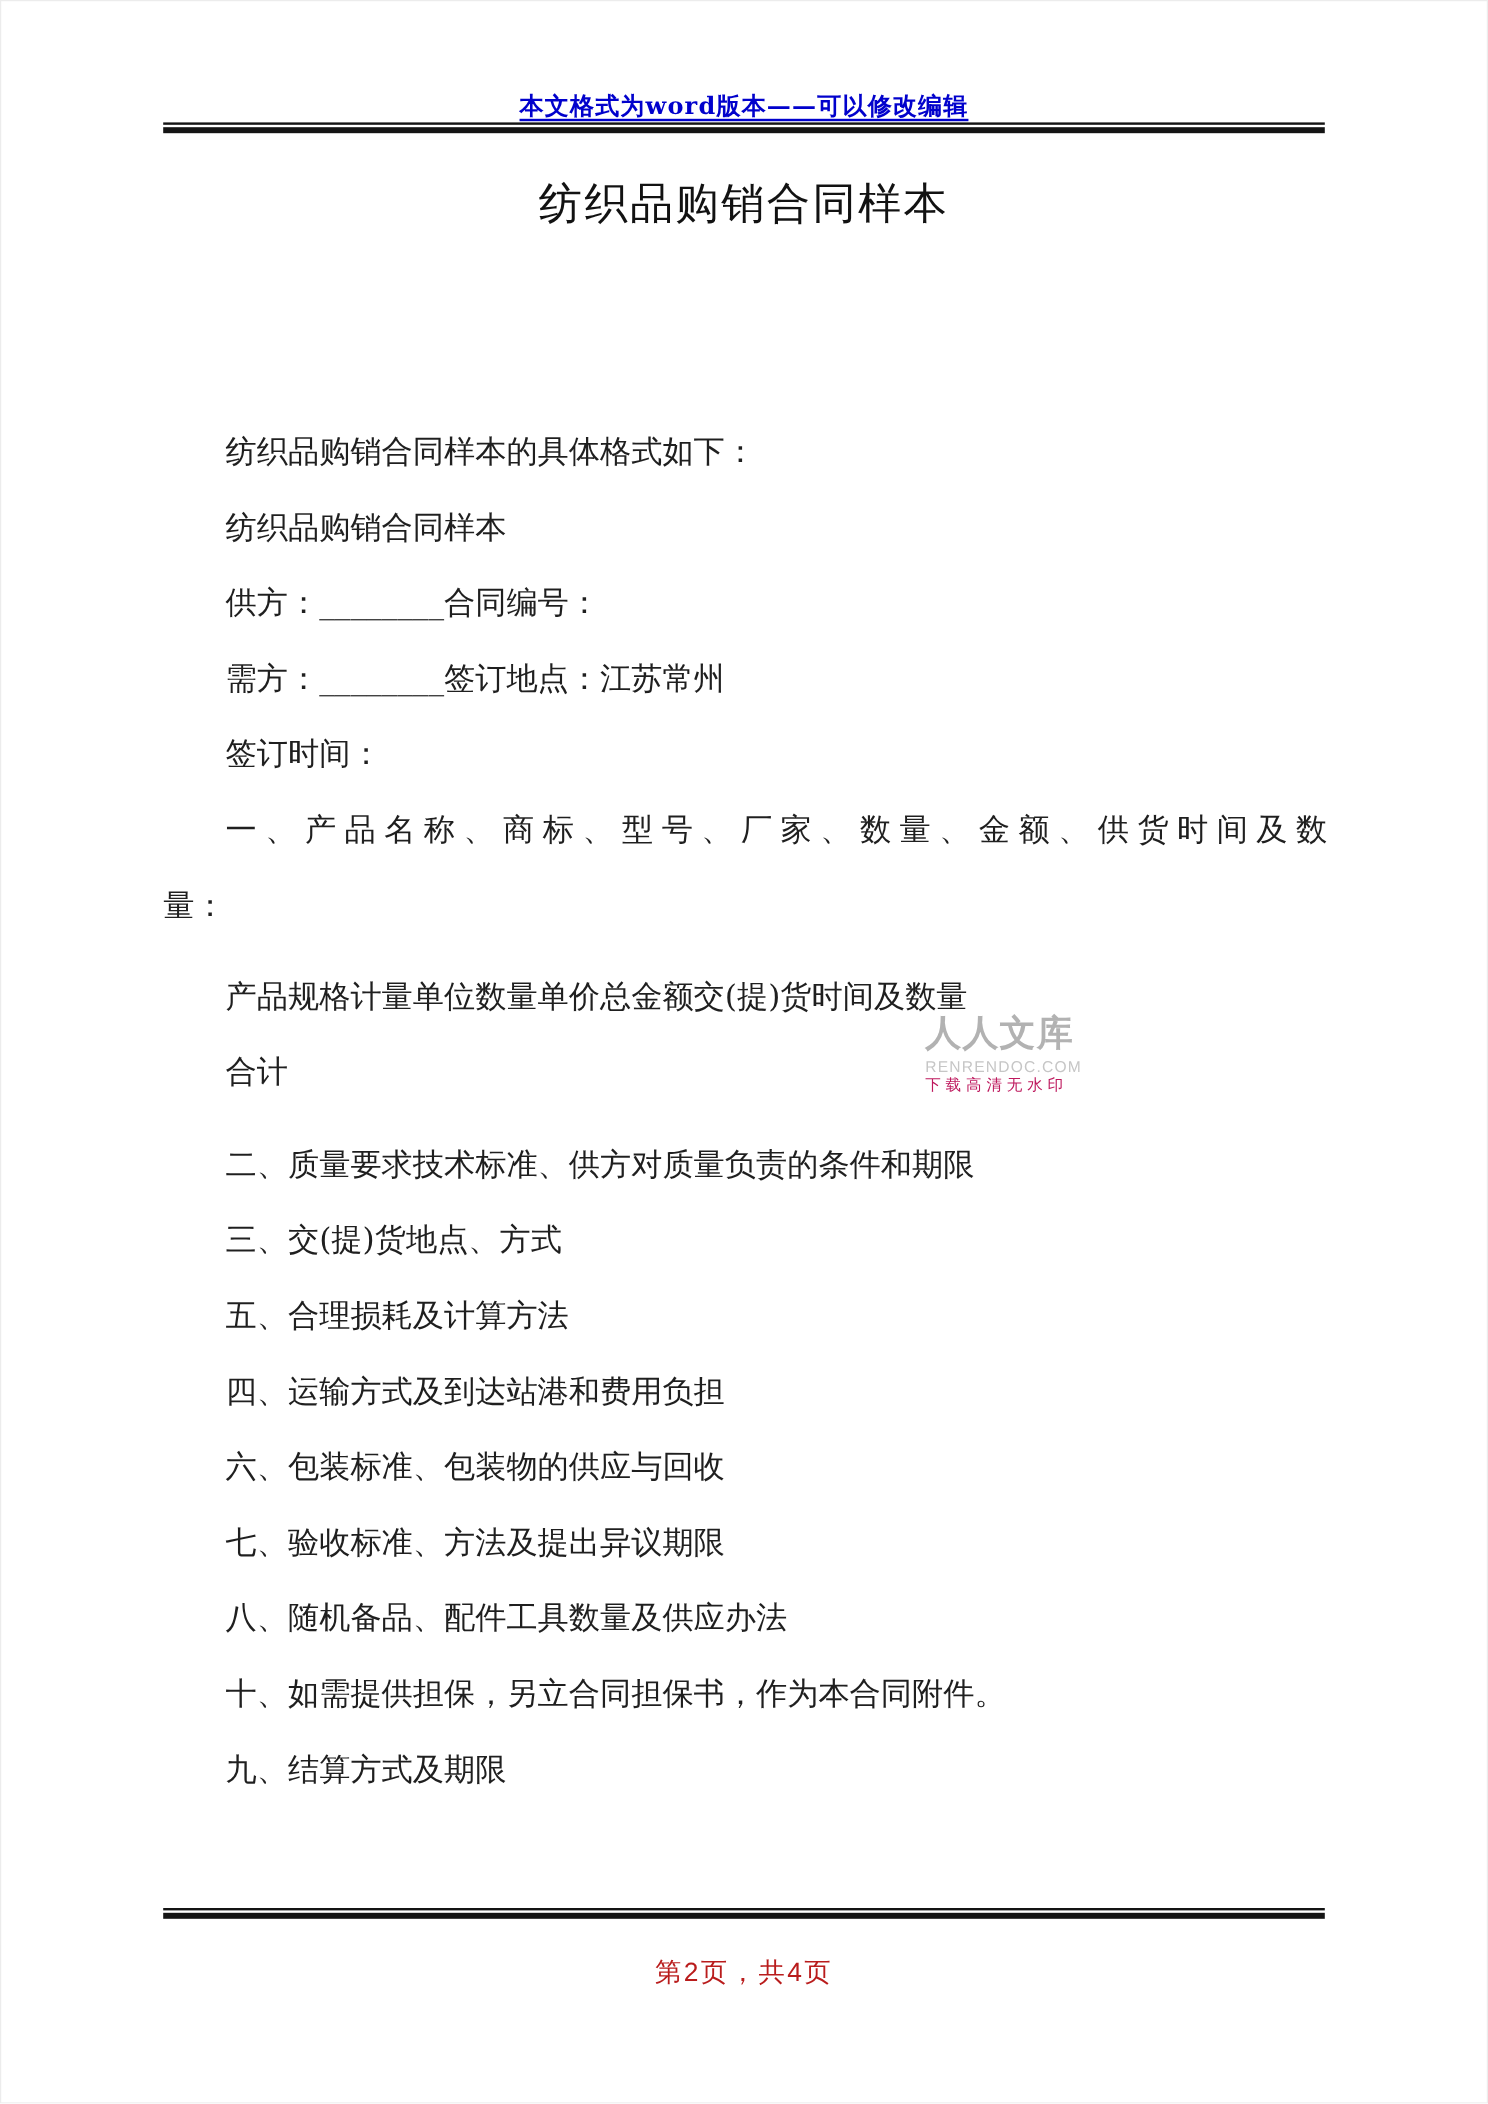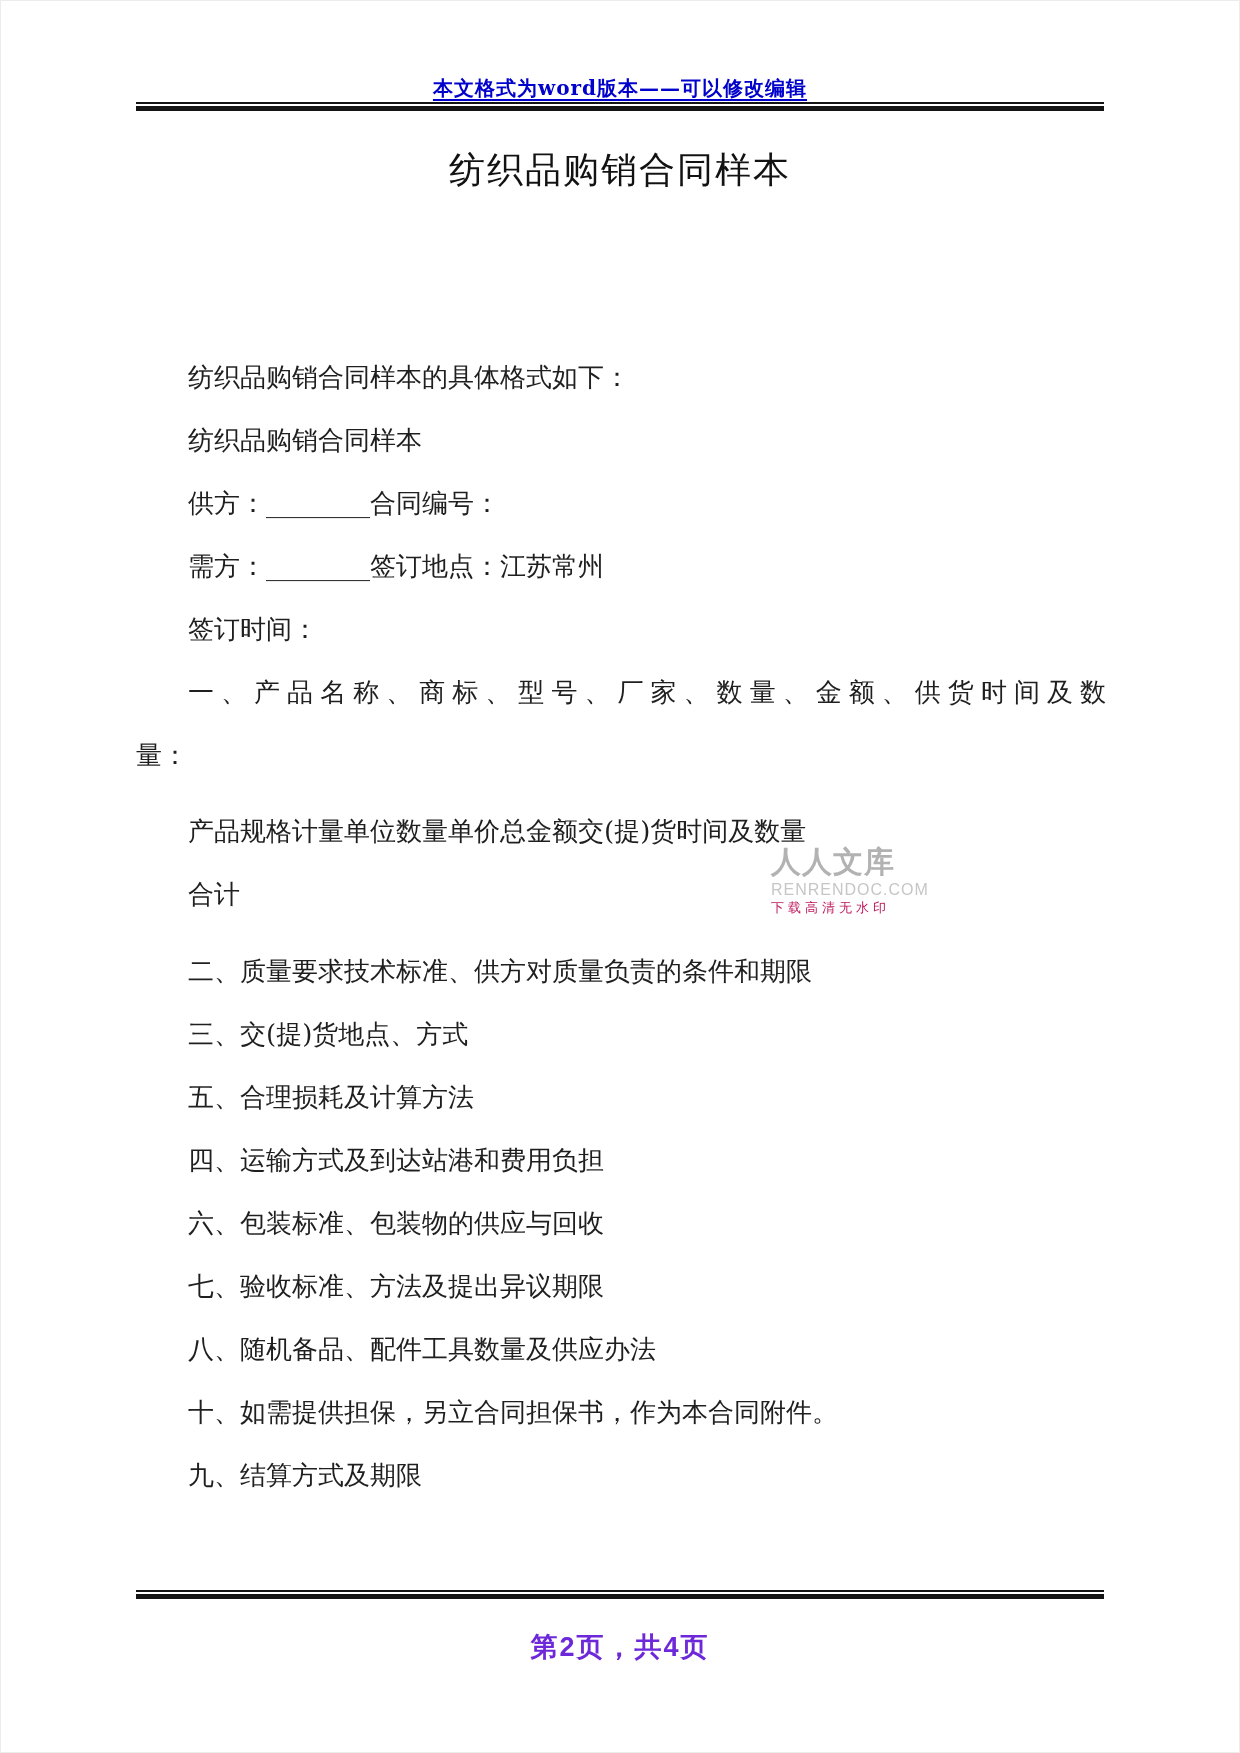--- a/index.html
+++ b/index.html
@@ -85,39 +85,39 @@
   }
   .wm-brand{
     font-size:30px;
     font-weight:bold;
     letter-spacing:1px;
     color:var(--wm_gray);
   }
   .wm-domain{
     margin-top:5px;
     font-family:"Liberation Sans","DejaVu Sans",sans-serif;
-    font-size:16px;
+    font-size:13px;
     letter-spacing:1px;
     color:var(--wm_gray_light);
   }
   .wm-slogan{
     margin-top:3px;
     font-size:13px;
     letter-spacing:4px;
     color:#be185d;
   }
   .page-footer{
     position:absolute;
     top:1628px;left:0;width:100%;
     text-align:center;
     font-family:"Liberation Sans","DejaVu Sans",sans-serif;
-    font-size:27px;
-    font-weight:bold;
+    font-size:22px;
+    font-weight:normal;
     letter-spacing:2px;
-    color:#6d28d9;
+    color:#b91c1c;
   }
 </style>
 </head>
 <body>
 
 <div class="page">
 
   <div class="header-notice">本文格式为word版本——可以修改编辑</div>
 
   <div class="rule rule-top">

